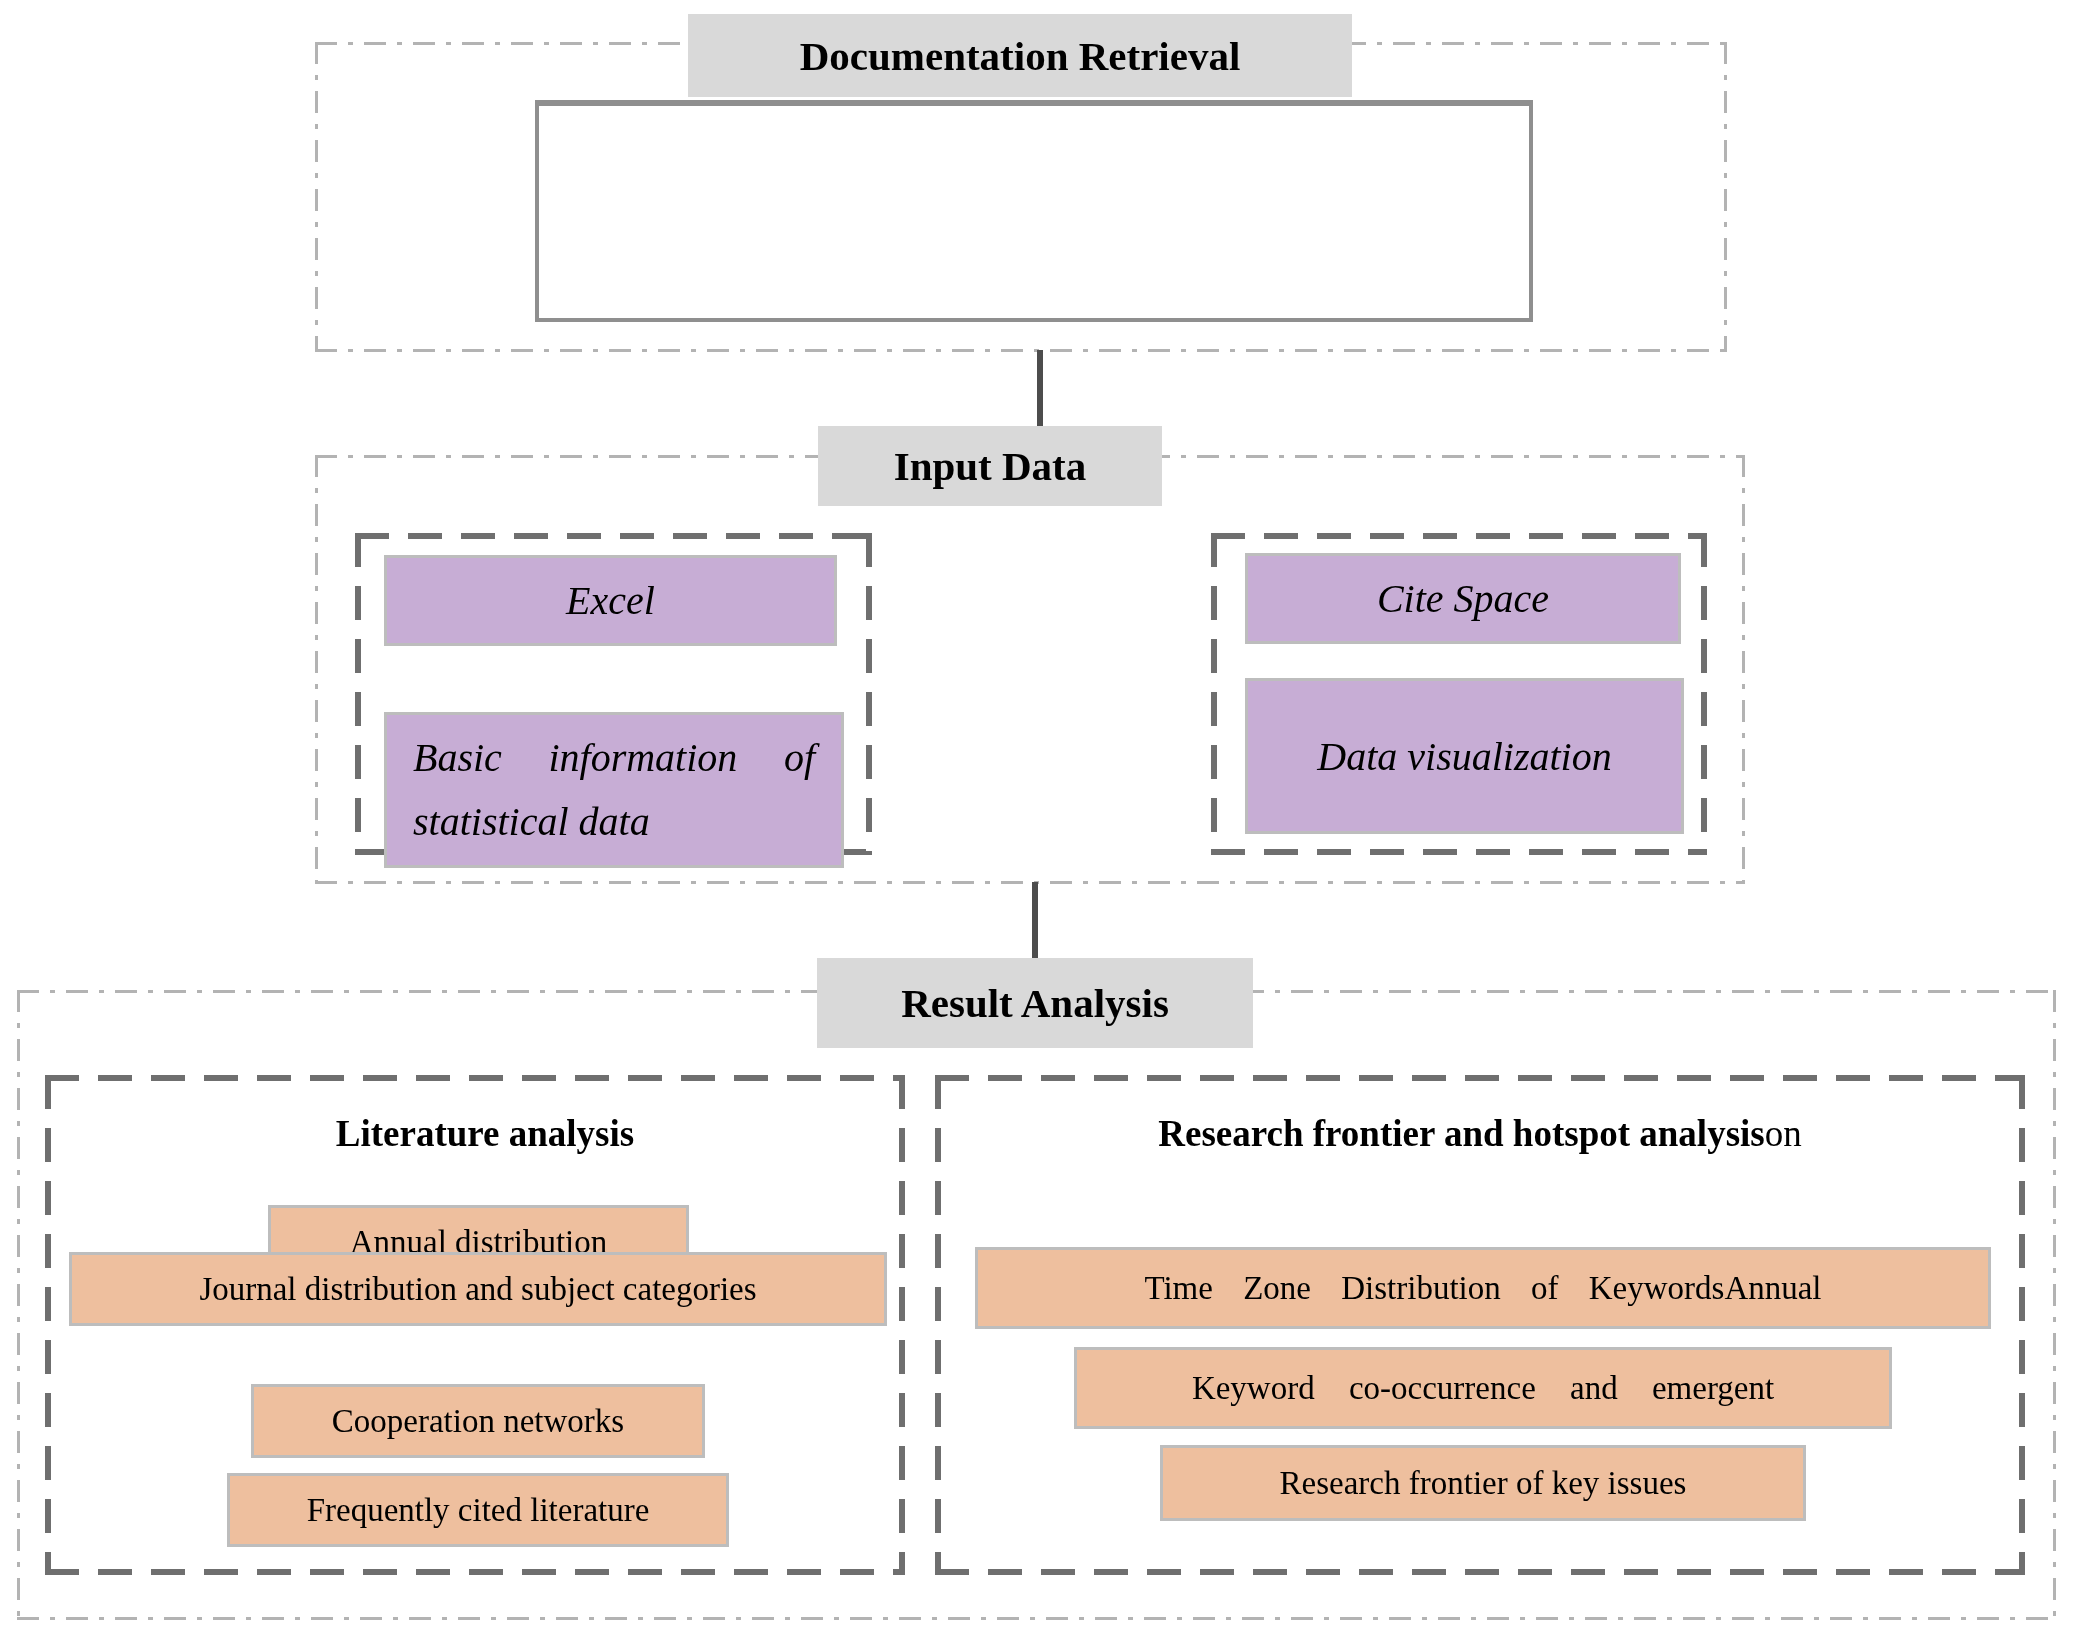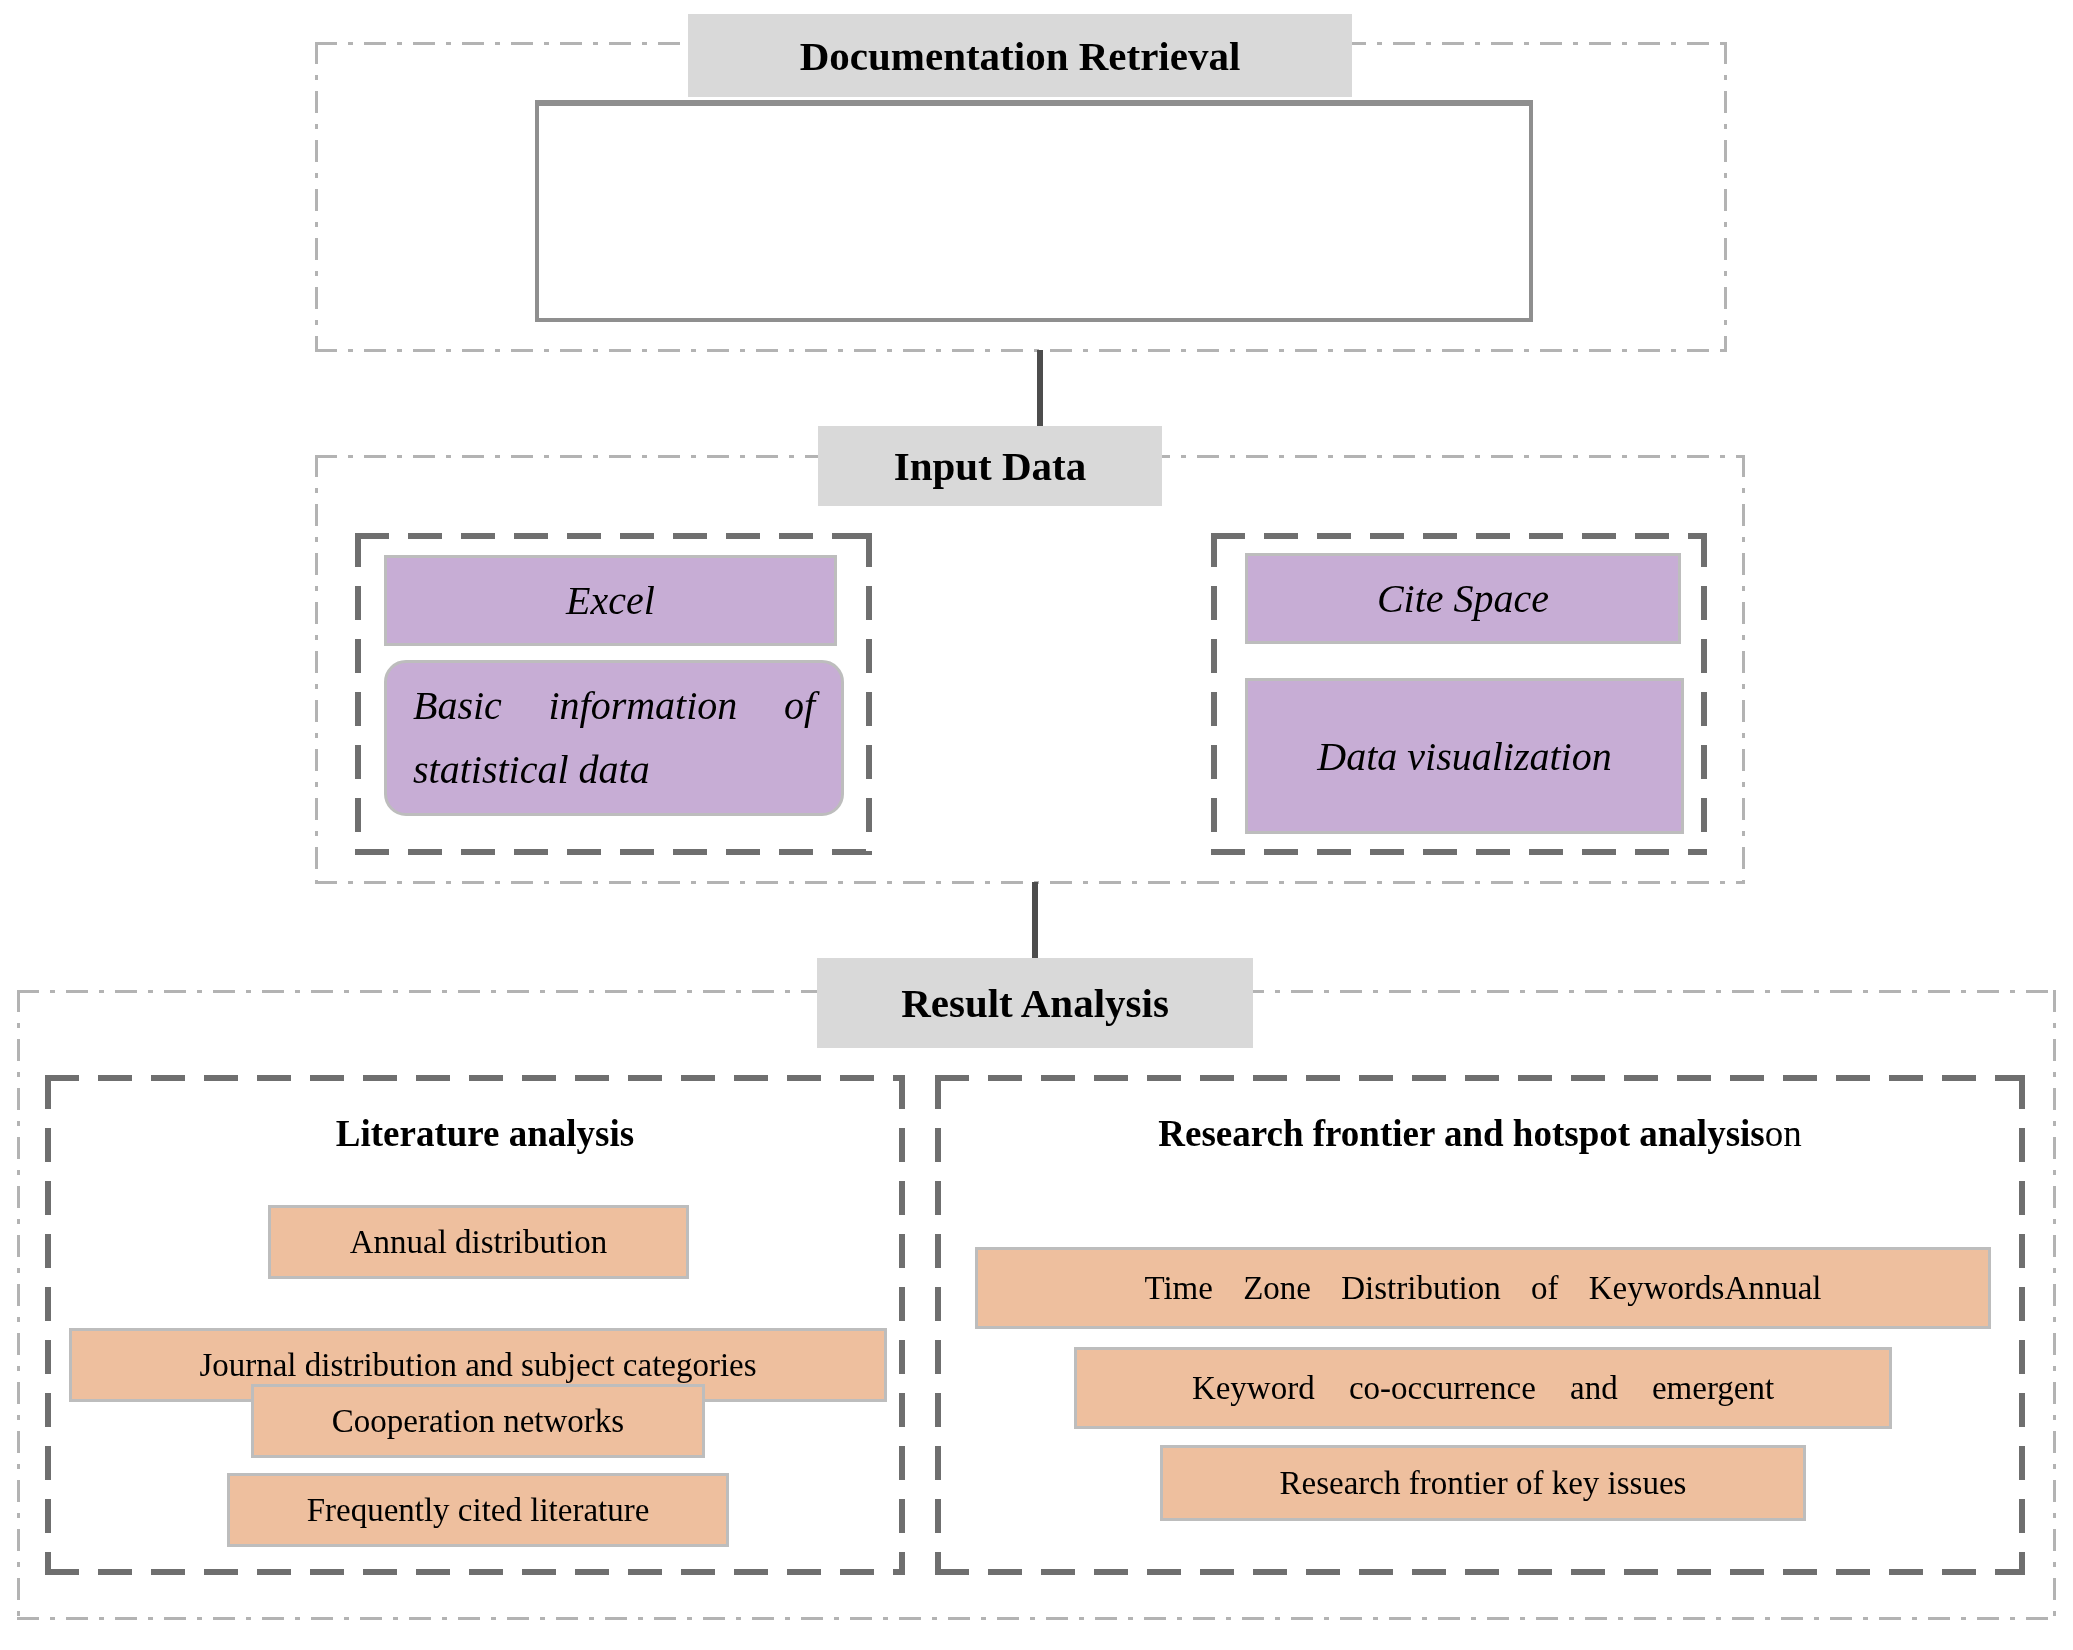--- a/index.html
+++ b/index.html
@@ -96,40 +96,40 @@
   </div>
 
   <div class="connector" style="left:1037px;top:350px;width:6px;height:78px;"></div>
 
   <div>
     <div class="dashdot" style="left:315px;top:455px;width:1430px;height:429px;"></div>
     <div class="hdr" style="left:818px;top:426px;width:344px;height:80px;">Input Data</div>
 
     <div class="dashed" style="left:355px;top:533px;width:517px;height:322px;"></div>
     <div class="pbox" style="left:384px;top:555px;width:447px;height:85px;">Excel</div>
-    <div class="pbox" style="left:384px;top:660px;width:454px;height:150px;border-radius:22px;">
+    <div class="pbox" style="left:384px;top:712px;width:454px;height:150px;">
       <div class="justify-text">Basic information of statistical data</div>
     </div>
 
     <div class="dashed" style="left:1211px;top:533px;width:496px;height:322px;"></div>
     <div class="pbox" style="left:1245px;top:553px;width:430px;height:85px;">Cite Space</div>
     <div class="pbox" style="left:1245px;top:678px;width:433px;height:150px;">Data visualization</div>
   </div>
 
   <div class="connector" style="left:1032px;top:882px;width:6px;height:78px;"></div>
 
   <div>
     <div class="dashdot" style="left:17px;top:990px;width:2039px;height:630px;"></div>
     <div class="hdr" style="left:817px;top:958px;width:436px;height:90px;">Result Analysis</div>
 
     <div>
       <div class="dashed" style="left:45px;top:1075px;width:860px;height:500px;"></div>
       <div class="groupTitle" style="left:55px;top:1112px;width:860px;">Literature analysis</div>
       <div class="obox" style="left:268px;top:1205px;width:415px;height:68px;">Annual distribution</div>
-      <div class="obox" style="left:69px;top:1328px;width:812px;height:68px;text-align:center;">Journal distribution and subject categories</div>
+      <div class="obox" style="left:69px;top:1252px;width:812px;height:68px;text-align:center;">Journal distribution and subject categories</div>
       <div class="obox" style="left:251px;top:1384px;width:448px;height:68px;">Cooperation networks</div>
       <div class="obox" style="left:227px;top:1473px;width:496px;height:68px;">Frequently cited literature</div>
     </div>
 
     <div>
       <div class="dashed" style="left:935px;top:1075px;width:1090px;height:500px;"></div>
       <div class="groupTitle" style="left:935px;top:1112px;width:1090px;">
         <span>Research frontier and hotspot analysis</span><span class="title-suffix">on</span>
       </div>
       <div class="obox ws-wide" style="left:975px;top:1247px;width:1010px;height:76px;">Time Zone Distribution of KeywordsAnnual</div>

